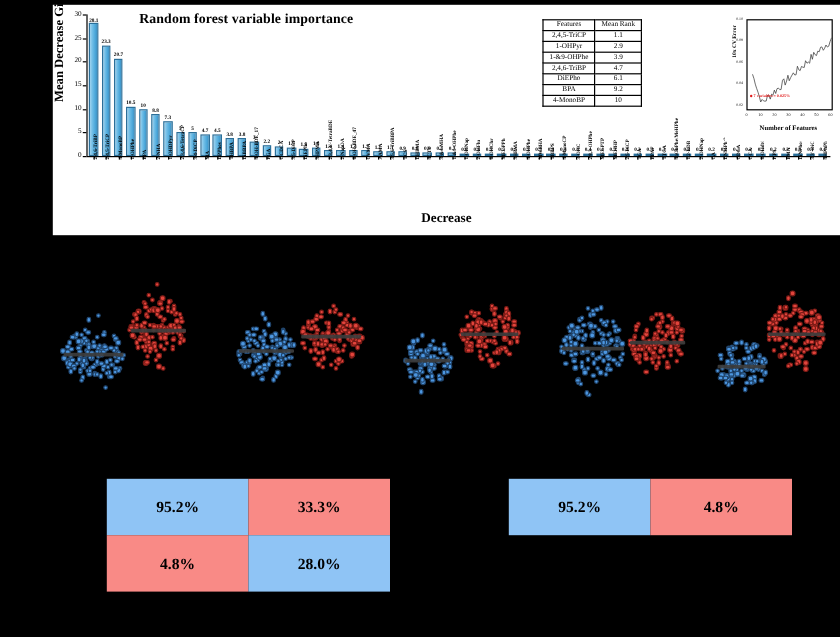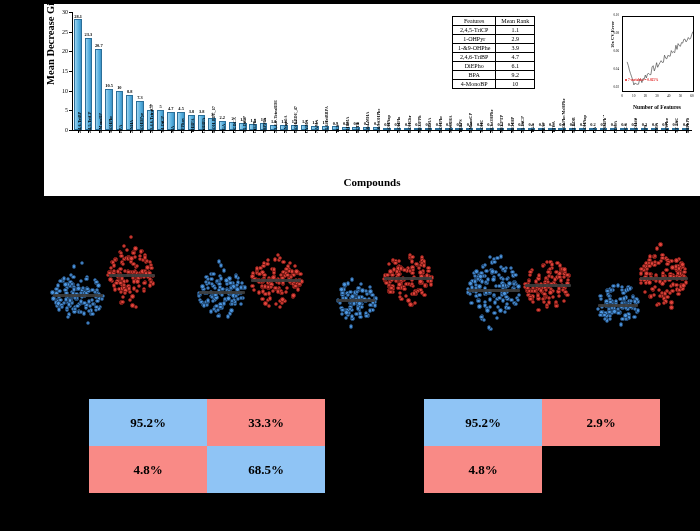--- a/index.html
+++ b/index.html
@@ -156,22 +156,23 @@
   .cmcell.blue { background: #8fc4f5; }
   .cmcell.red  { background: #f98a86; }
 </style>
 </head>
 <body>
 
 <div id="root">
 
   <div id="panelA">
 
+    <div id="plotTitle">Random forest variable importance</div>
     <div id="ylabel">Mean Decrease Gini</div>
-    <div id="xlabel">Compounds</div>
+    <div id="xlabel">Decrease</div>
 
     <div id="yaxis"></div>
     <div id="xaxis"></div>
     <div id="yticks">
         <div class="ytick" style="top: 126px; left: 26px; right: auto; transform: translate(-100%, -50%);">0</div>
         <div style="position: absolute; left: 25px; width: 3px; height: 1px; background: rgb(0, 0, 0); top: 126px;"></div>
         <div class="ytick" style="top: 106.333px; left: 26px; right: auto; transform: translate(-100%, -50%);">5</div>
         <div style="position: absolute; left: 25px; width: 3px; height: 1px; background: rgb(0, 0, 0); top: 106.333px;"></div>
         <div class="ytick" style="top: 86.6667px; left: 26px; right: auto; transform: translate(-100%, -50%);">10</div>
         <div style="position: absolute; left: 25px; width: 3px; height: 1px; background: rgb(0, 0, 0); top: 86.6667px;"></div>
@@ -1981,21 +1982,20 @@
         <div class="pt red" style="left: 48.3384px; top: 77.0568px;"></div>
         <div class="pt red" style="left: 12.6842px; top: 66.9479px;"></div>
         <div class="medline" style="left: 8.25px; width: 47.5px; top: 77px;"></div>
       </div>
     </div>
 
   <div id="cmLeft" class="cm">
       <div class="cmcell blue">95.2%</div>
       <div class="cmcell red">33.3%</div>
       <div class="cmcell red">4.8%</div>
-      <div class="cmcell blue">68.5%</div>
+      <div class="cmcell blue">28.0%</div>
     </div>
   <div id="cmRight" class="cm">
       <div class="cmcell blue">95.2%</div>
-      <div class="cmcell red">2.9%</div>
       <div class="cmcell red">4.8%</div>
     </div>
 
 </div>
 
 </body></html>

